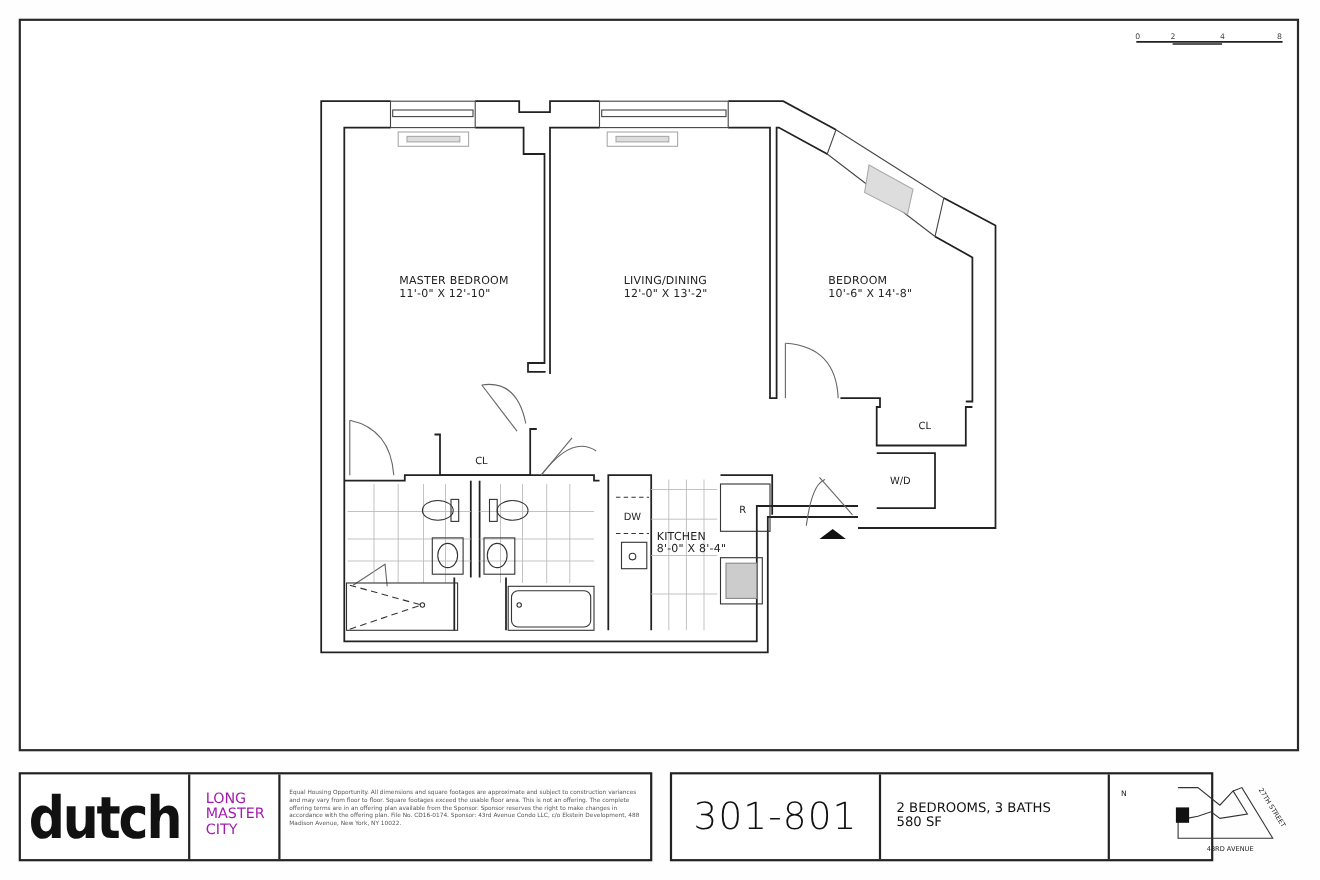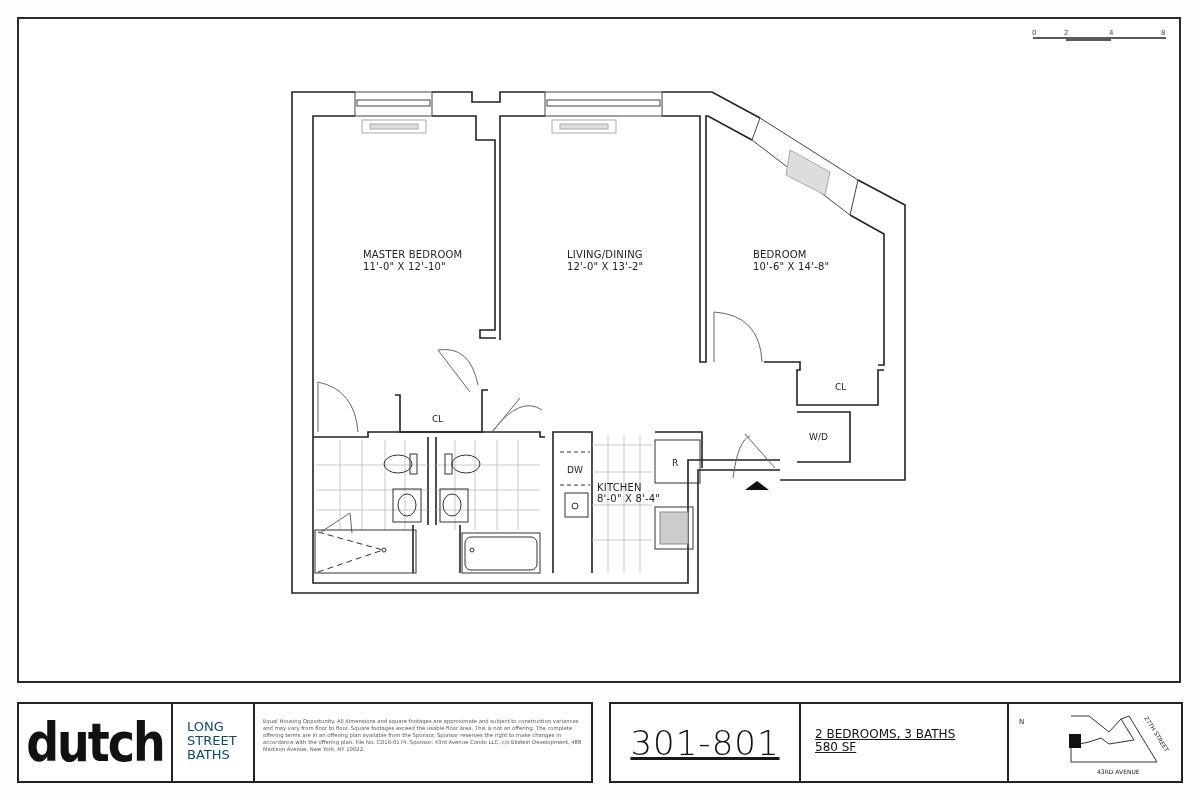--- a/index.html
+++ b/index.html
@@ -4,25 +4,25 @@
 <style>
   html, body { margin:0; padding:0; background:#fefefe; }
   body { width:1200px; height:800px; position:relative; overflow:hidden; font-family:"DejaVu Sans Condensed","DejaVu Sans", sans-serif; color:#1a1a1a; }
   .frame { position:absolute; left:17px; top:17px; width:1164px; height:666px; border:2px solid #2a2a2a; box-sizing:border-box; background:#fff; }
   .plan { position:absolute; left:0; top:0; width:1200px; height:800px; }
   .lbl { font-family:"DejaVu Sans", sans-serif; font-size:10px; fill:#222; letter-spacing:0.2px; }
   .lbl-sm { font-family:"DejaVu Sans", sans-serif; font-size:9px; fill:#222; }
   .scale-txt { font-family:"DejaVu Sans", sans-serif; font-size:7px; fill:#444; }
   .footer-box { position:absolute; top:702px; height:81px; border:2px solid #222; box-sizing:border-box; background:#fff; display:flex; }
   .fb-left { left:17px; width:576px; }
-  .fb-right { left:609px; width:574px;text-decoration:underline; }
+  .fb-right { left:609px; width:494px; }
   .cell { height:100%; box-sizing:border-box; position:relative; }
   .cell + .cell { border-left:2px solid #222; }
   .logo { width:152px; display:flex; align-items:center; justify-content:center; font-family:"DejaVu Sans", sans-serif; font-weight:bold; font-size:46px; letter-spacing:-2px; color:#111; transform:scaleY(1.15); }
-  .city { width:82px; padding:16px 0 0 14px; font-family:"DejaVu Sans", sans-serif; font-size:13px; line-height:14px; color:#0c4a6e; }
+  .city { width:82px; padding:16px 0 0 14px; font-family:"DejaVu Sans", sans-serif; font-size:13px; line-height:14px; color:#a21caf; }
   .legal { flex:1; padding:14px 8px 0 8px; font-family:"DejaVu Sans", sans-serif; font-size:5.3px; line-height:7px; color:#555; }
   .unit { width:188px; display:flex; align-items:center; justify-content:center; font-family:"DejaVu Sans", sans-serif; font-size:34px; font-weight:300; color:#111; letter-spacing:1px; }
   .specs { width:208px; padding:24px 0 0 14px; font-family:"DejaVu Sans", sans-serif; font-size:12px; line-height:13px; color:#111; }
   .keymap { flex:1; }
   .keymap svg { position:absolute; left:0; top:0; }
 </style>
 </head>
 <body>
 
 <div class="frame"></div>
@@ -167,22 +167,22 @@
   <text class="lbl-sm" x="835" y="390">CL</text>
   <text class="lbl-sm" x="809" y="440">W/D</text>
   <text class="lbl-sm" x="567" y="473">DW</text>
   <text class="lbl-sm" x="672" y="466">R</text>
 </svg>
 
 <div class="footer-box fb-left">
   <div class="cell logo">dutch</div>
   <div class="cell city">
     <div>LONG</div>
-    <div>STREET</div>
-    <div>BATHS</div>
+    <div>MASTER</div>
+    <div>CITY</div>
   </div>
   <div class="cell legal">Equal Housing Opportunity. All dimensions and square footages are approximate and subject to construction variances and may vary from floor to floor. Square footages exceed the usable floor area. This is not an offering. The complete offering terms are in an offering plan available from the Sponsor. Sponsor reserves the right to make changes in accordance with the offering plan. File No. CD16-0174. Sponsor: 43rd Avenue Condo LLC, c/o Ekstein Development, 488 Madison Avenue, New York, NY 10022.</div>
 </div>
 
 <div class="footer-box fb-right">
   <div class="cell unit">301-801</div>
   <div class="cell specs">
     <div>2 BEDROOMS, 3 BATHS</div>
     <div>580 SF</div>
   </div>

